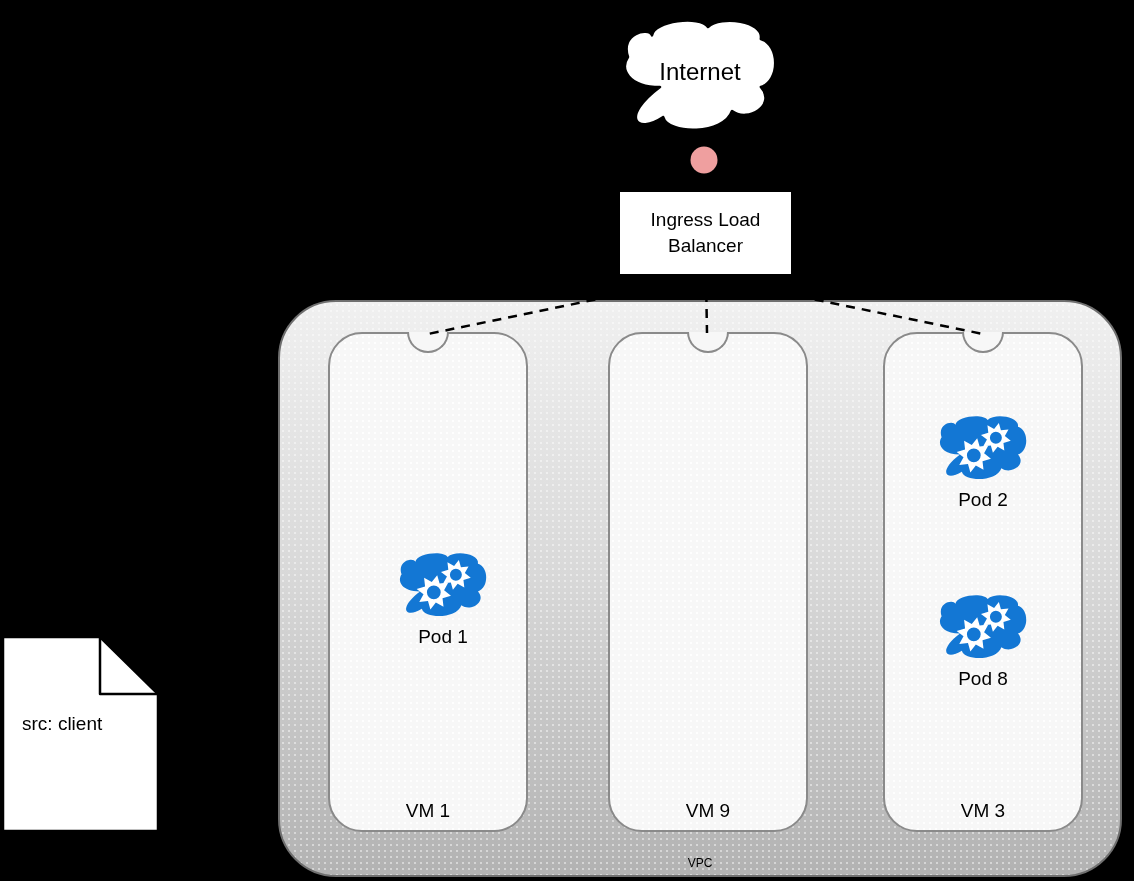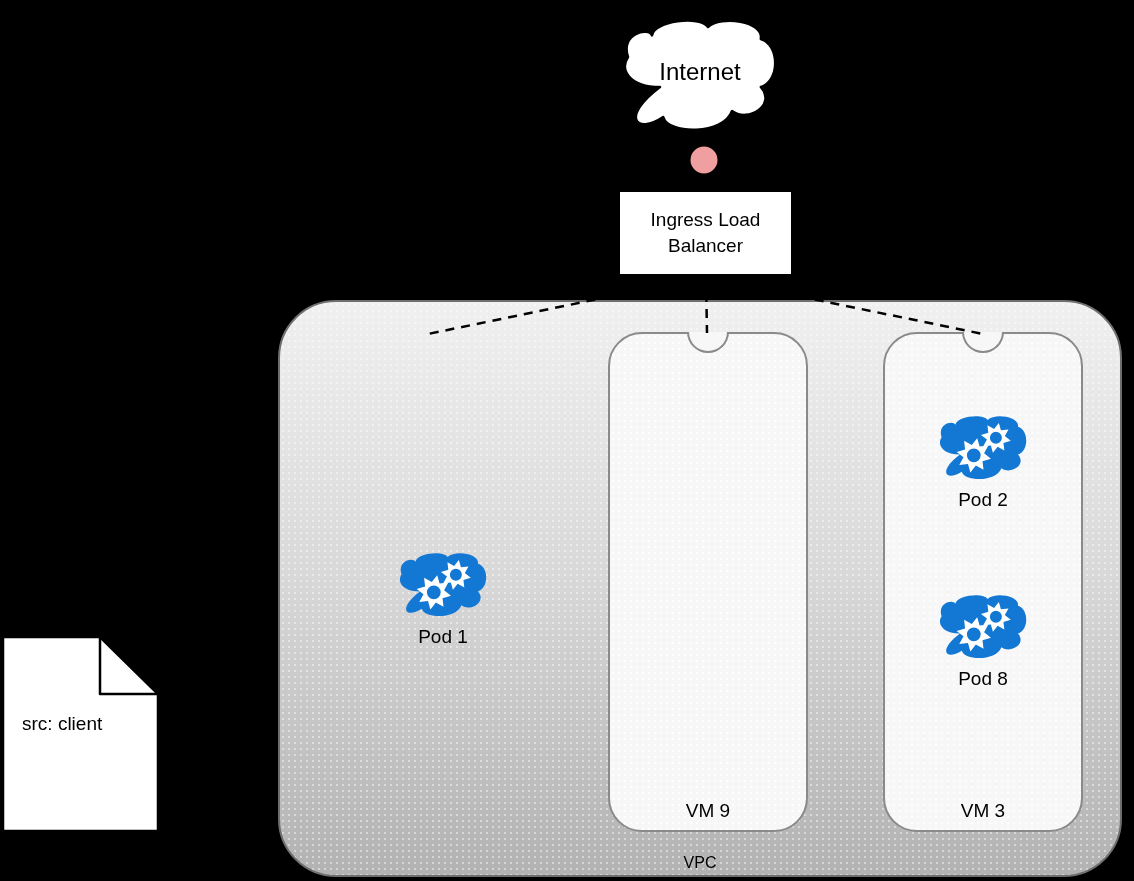--- a/index.html
+++ b/index.html
@@ -27,21 +27,21 @@
   .vpc{
     left:278px;top:300px;width:844px;height:577px;
     border:2px solid #6f6f6f;border-radius:58px;
     background-image:
       radial-gradient(circle, rgba(255,255,255,0.45) 1px, rgba(255,255,255,0) 1.2px),
       linear-gradient(180deg,#f0f0f0 0%,#d8d8d8 48%,#b2b2b2 100%);
     background-size:6px 6px, 100% 100%;
   }
   .vpc-label{
     left:278px;top:851px;width:844px;text-align:center;
-    font-size:16px;line-height:24px;
+    font-size:12px;line-height:24px;
   }
   
   .vm{
     position:absolute;top:332px;width:200px;height:500px;
     border:2px solid #8a8a8a;border-radius:34px;
     background-color:#f7f7f7;
     background-image:radial-gradient(circle, rgba(255,255,255,0.9) 1px, rgba(255,255,255,0) 1.2px);
     background-size:6px 6px;
   }
   .vm1{left:328px;} .vm2{left:608px;} .vm3{left:883px;}
@@ -68,20 +68,24 @@
   }
 </style>
 </head>
 <body>
 
 <div class="stage">
 
   <div class="abs vpc"></div>
   <div class="abs vpc-label">VPC</div>
 
+  <div class="vm vm1">
+    <div class="notch"></div>
+    <div class="vm-label">VM 1</div>
+  </div>
 
   <div class="vm vm2">
     <div class="notch"></div>
     <div class="vm-label">VM 9</div>
   </div>
 
   <div class="vm vm3">
     <div class="notch"></div>
     <div class="vm-label">VM 3</div>
   </div>

